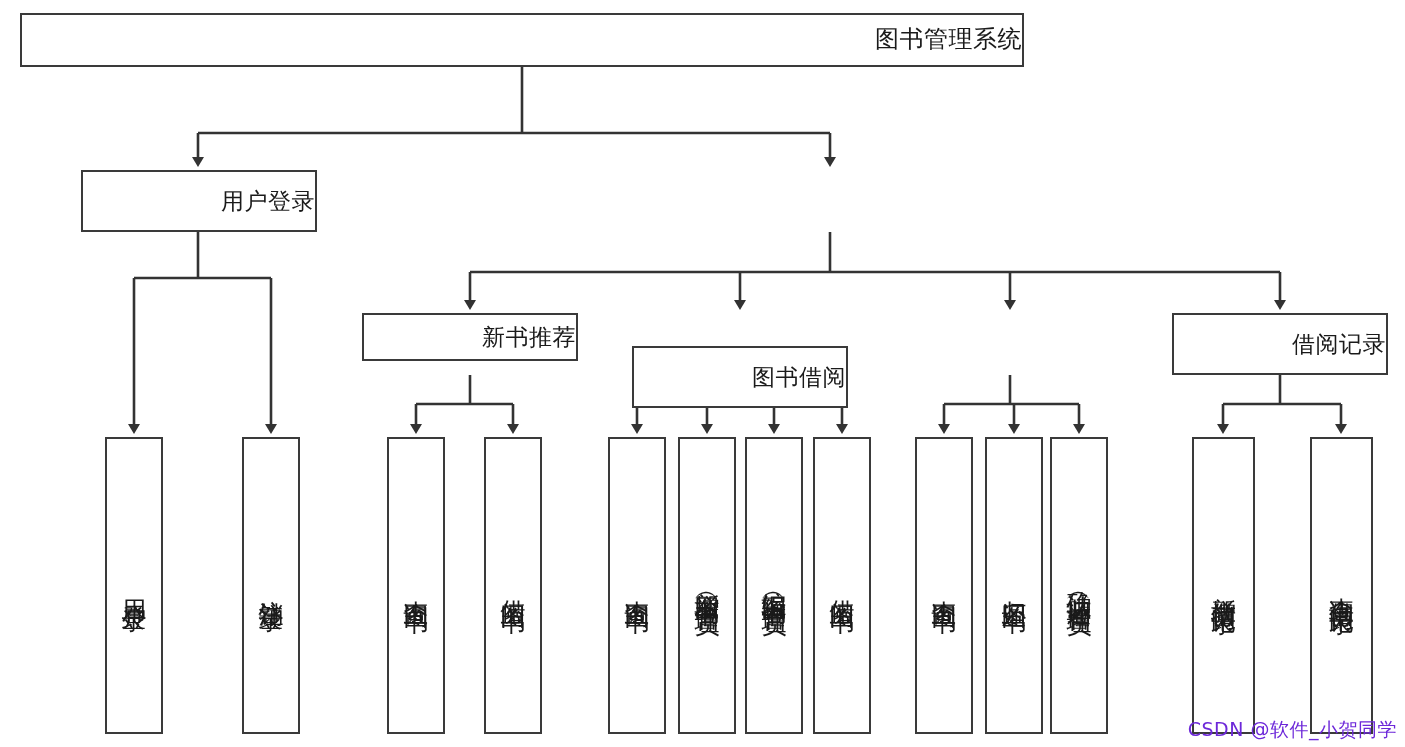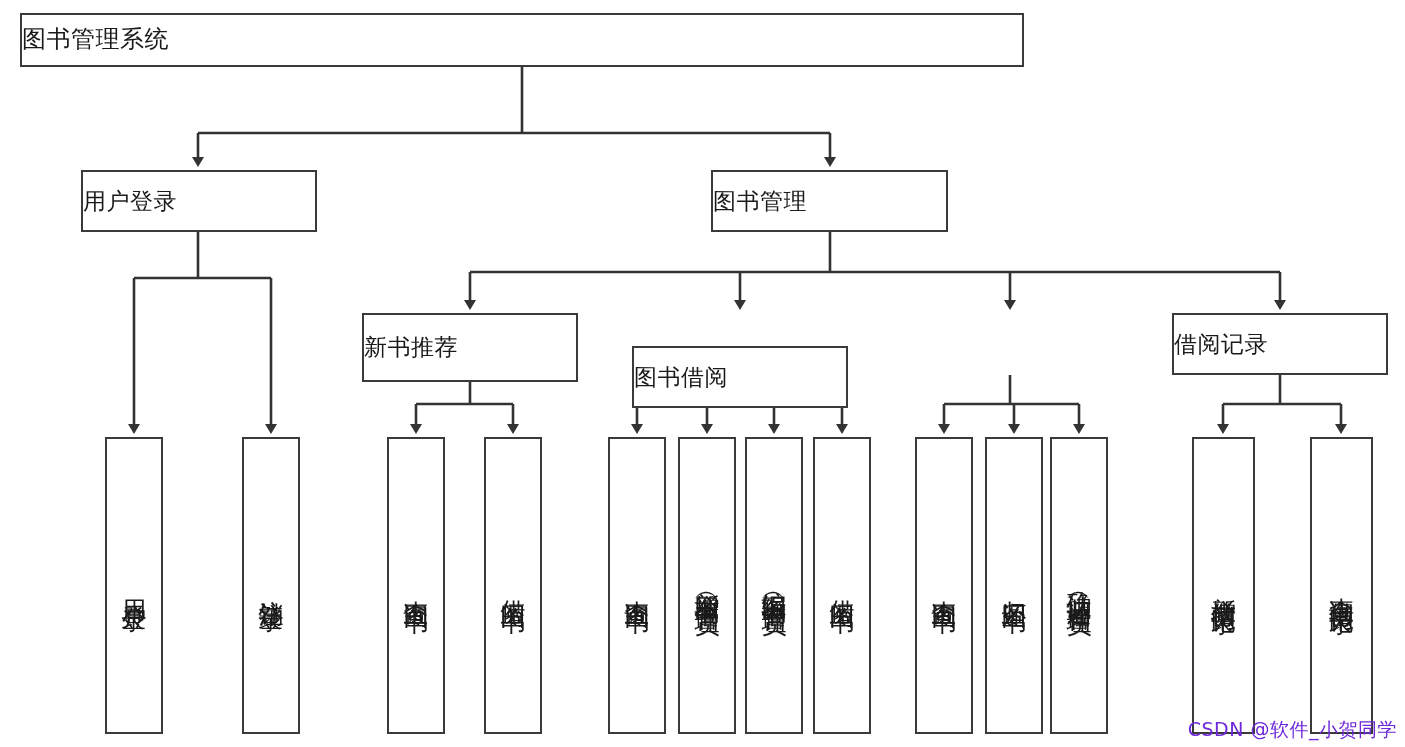--- a/index.html
+++ b/index.html
@@ -25,21 +25,21 @@
     height: 747px;
     pointer-events: none;
   }
   .node {
     position: absolute;
     box-sizing: border-box;
     border: 2.5px solid #3a3a3a;
     background: #ffffff;
     display: flex;
     align-items: center;
-    justify-content: flex-start;
+    justify-content: flex-end;
     color: #1a1a1a;
   }
   .node .label {
     display: block;
     text-align: center;
     line-height: 1.05;
     letter-spacing: 0.5px;
   }
   .node.horiz .label {
     font-size: 23px;
@@ -125,25 +125,22 @@
     </g>
   </svg>
 
   <div class="node root horiz" style="left:20px; top:13px; width:1004px; height:54px;">
     <span class="label">图书管理系统</span>
   </div>
 
   <div class="node horiz" style="left:81px; top:170px; width:236px; height:62px;">
     <span class="label">用户登录</span>
   </div>
-  <div class="node horiz" style="left:711px; top:170px; width:237px; height:62px;">
-    <span class="label">图书管理</span>
-  </div>
 
-  <div class="node horiz" style="left:362px; top:313px; width:216px; height:69px;">
+  <div class="node horiz" style="left:362px; top:313px; width:216px; height:48px;">
     <span class="label">新书推荐</span>
   </div>
   <div class="node horiz" style="left:632px; top:313px; width:216px; height:62px;margin-top:33px;">
     <span class="label">图书借阅</span>
   </div>
   <div class="node horiz" style="left:1172px; top:313px; width:216px; height:62px;">
     <span class="label">借阅记录</span>
   </div>
 
   <div class="node vert" style="left:105px; top:437px; width:58px; height:297px;">

